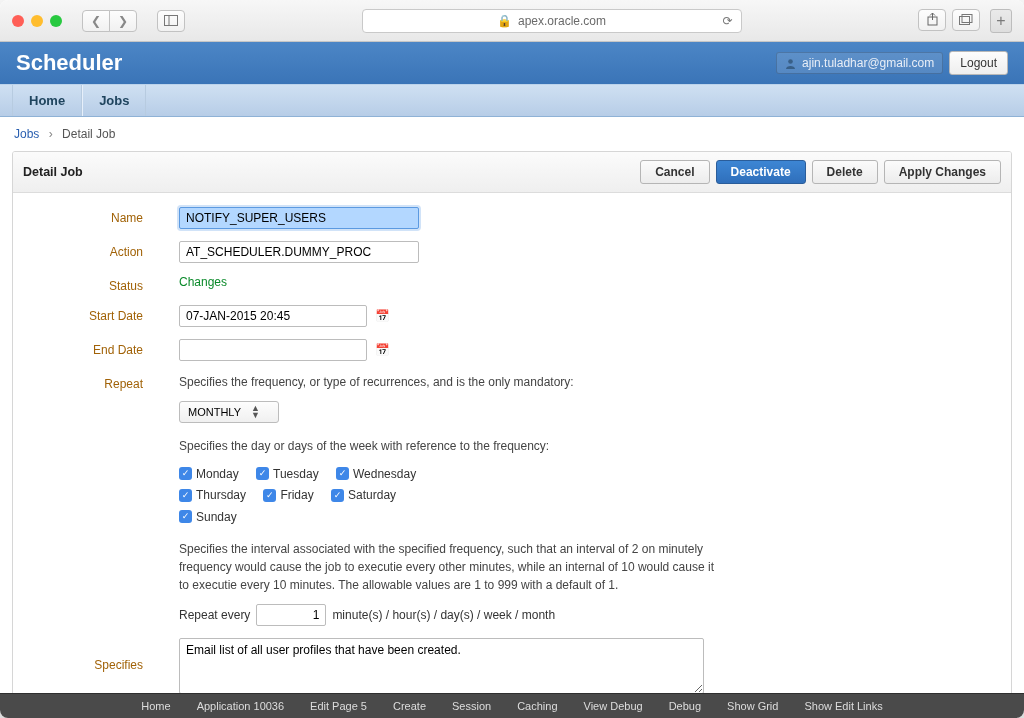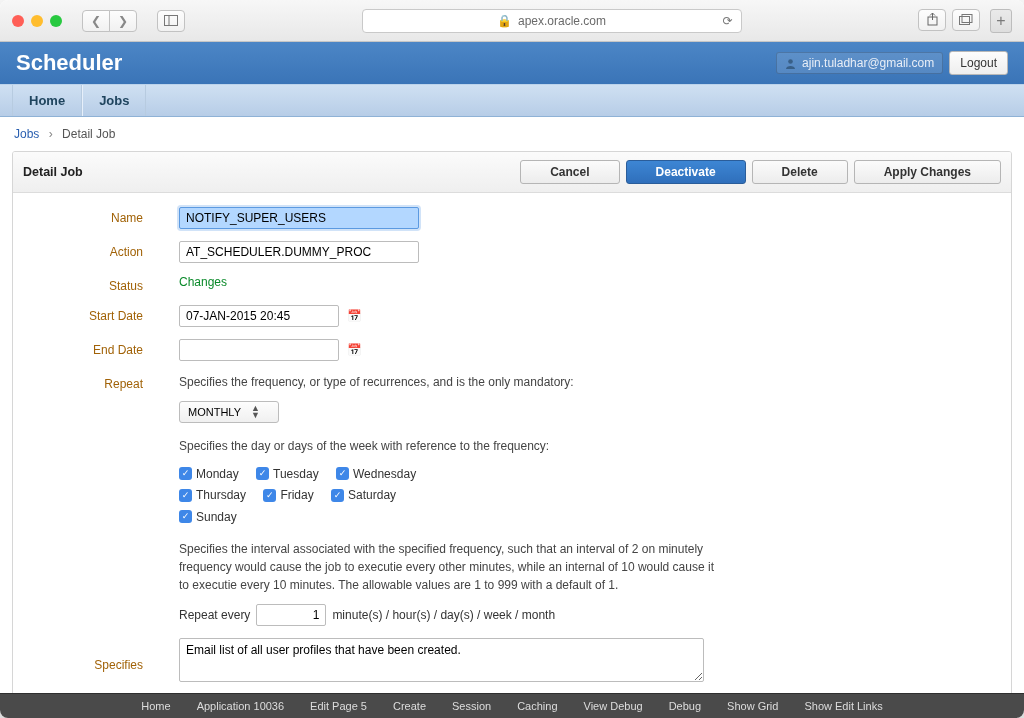--- a/index.html
+++ b/index.html
@@ -37,43 +37,43 @@
 
 .content { flex:1; background:#fff; overflow:auto; }
 .breadcrumb { padding:10px 14px; font-size:12px; color:#555;}
 .breadcrumb a { color:#2a5fb0; text-decoration:none;}
 .breadcrumb .sep { color:#888; margin:0 6px;}
 
 .region { margin:0 12px 12px 12px; border:1px solid #d6d6d6; border-radius:3px; overflow:hidden; background:#fff;}
 .region-header { background:linear-gradient(#fbfbfb,#efefef); border-bottom:1px solid #dcdcdc; padding:8px 10px; display:flex; align-items:center; justify-content:space-between;}
 .region-title { font-weight:700; font-size:12.5px; color:#222;}
 .region-buttons { display:flex; gap:6px;}
-.btn { border:1px solid #b5b5b5; background:linear-gradient(#fbfbfb,#ececec); border-radius:3px; padding:4px 29px; font-size:12px; color:#333; cursor:pointer; font-weight:600;}
+.btn { border:1px solid #b5b5b5; background:linear-gradient(#fbfbfb,#ececec); border-radius:3px; padding:4px 14px; font-size:12px; color:#333; cursor:pointer; font-weight:600;}
 .btn-primary { background:linear-gradient(#3d86d4,#2f6fbb); border-color:#2a5d9a; color:#fff;}
 
 .form-area { padding:14px 10px 18px 10px; }
 .form-row { display:flex; align-items:flex-start; margin-bottom:12px; }
 .form-label { width:132px; text-align:right; padding-right:12px; color:#a16207; font-size:12px; padding-top:4px;}
 .form-field { flex:0 0 540px;margin-left:24px; }
 .text-input { width:240px; height:22px; border:1px solid #bcbcbc; border-radius:2px; padding:2px 6px; font-size:12px; font-family:inherit; }
 .text-input.focused { border-color:#5c9ae1; box-shadow:0 0 0 2px rgba(73,144,226,0.25); }
 .text-input.sel { background:#b3d7ff; color:#000; }
-.short-input { width:160px; }
+.short-input { width:188px; }
 .date-wrap { display:flex; align-items:center; gap:6px;}
 .cal-btn { width:20px; height:20px; display:flex; align-items:center; justify-content:center; color:#333; cursor:pointer;}
 .status-active { color:#0a8a2a; font-size:12px; font-weight:400;}
 
 .help-text { color:#444; font-size:12px; margin-bottom:10px; line-height:1.5;}
 .select { border:1px solid #bcbcbc; border-radius:3px; background:linear-gradient(#fdfdfd,#f0f0f0); padding:3px 18px 3px 8px; font-size:11px; font-family:inherit; position:relative; display:inline-flex; align-items:center; gap:6px; cursor:pointer;text-align:center;}
 .select .arrows { font-size:9px; line-height:7px; color:#555; display:flex; flex-direction:column; margin-left:4px;}
 .cb-wrap { display:inline-flex; align-items:center; gap:4px; margin-right:14px; margin-bottom:6px; font-size:12px; color:#333;}
 .cb { width:13px; height:13px; border-radius:3px; background:#3e87e8; display:inline-flex; align-items:center; justify-content:center; color:#fff; font-size:9px; line-height:1;}
 .num-input { width:70px; height:22px; border:1px solid #bcbcbc; border-radius:2px; padding:2px 6px; font-size:12px; text-align:right;}
 .repeat-line { display:flex; align-items:center; gap:6px; font-size:12px; color:#333;}
-.textarea { width:525px; height:44px; border:1px solid #bcbcbc; border-radius:2px; padding:4px 6px; font-size:12px; font-family:inherit; resize:both;}
+.textarea { width:525px; height:56px; border:1px solid #bcbcbc; border-radius:2px; padding:4px 6px; font-size:12px; font-family:inherit; resize:both;}
 
 
 .dev-bar { background:#4a4a4a; color:#ddd; font-size:11px; display:flex; justify-content:center; gap:26px; padding:6px 0; border-top:1px solid #2f2f2f;}
 .dev-bar span { cursor:pointer; }
 </style>
 </head>
 <body>
 
 <div class="window">
 

